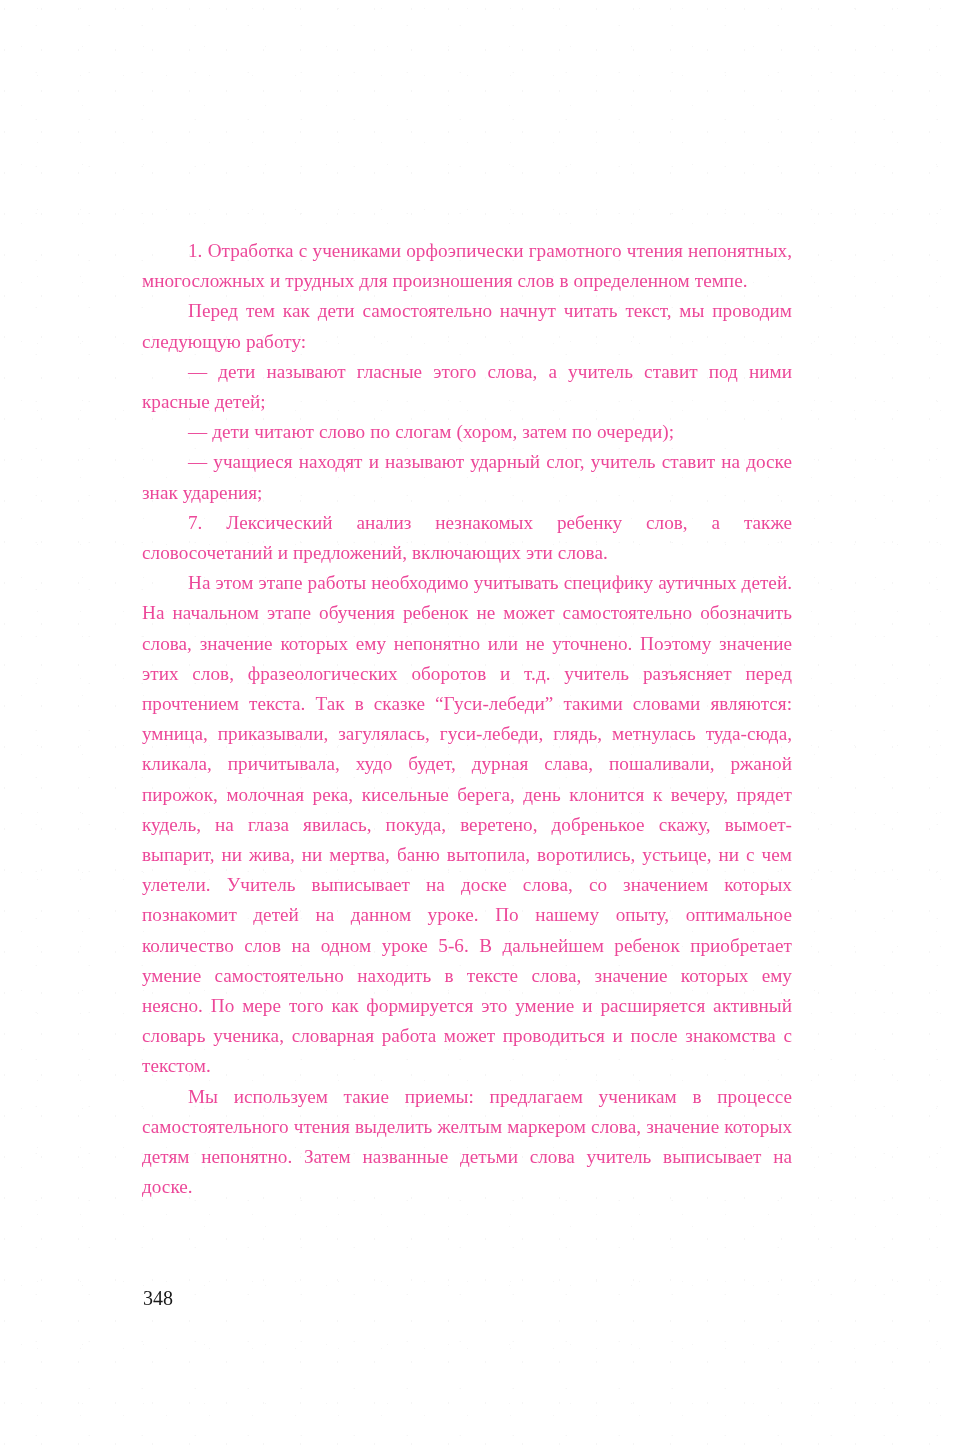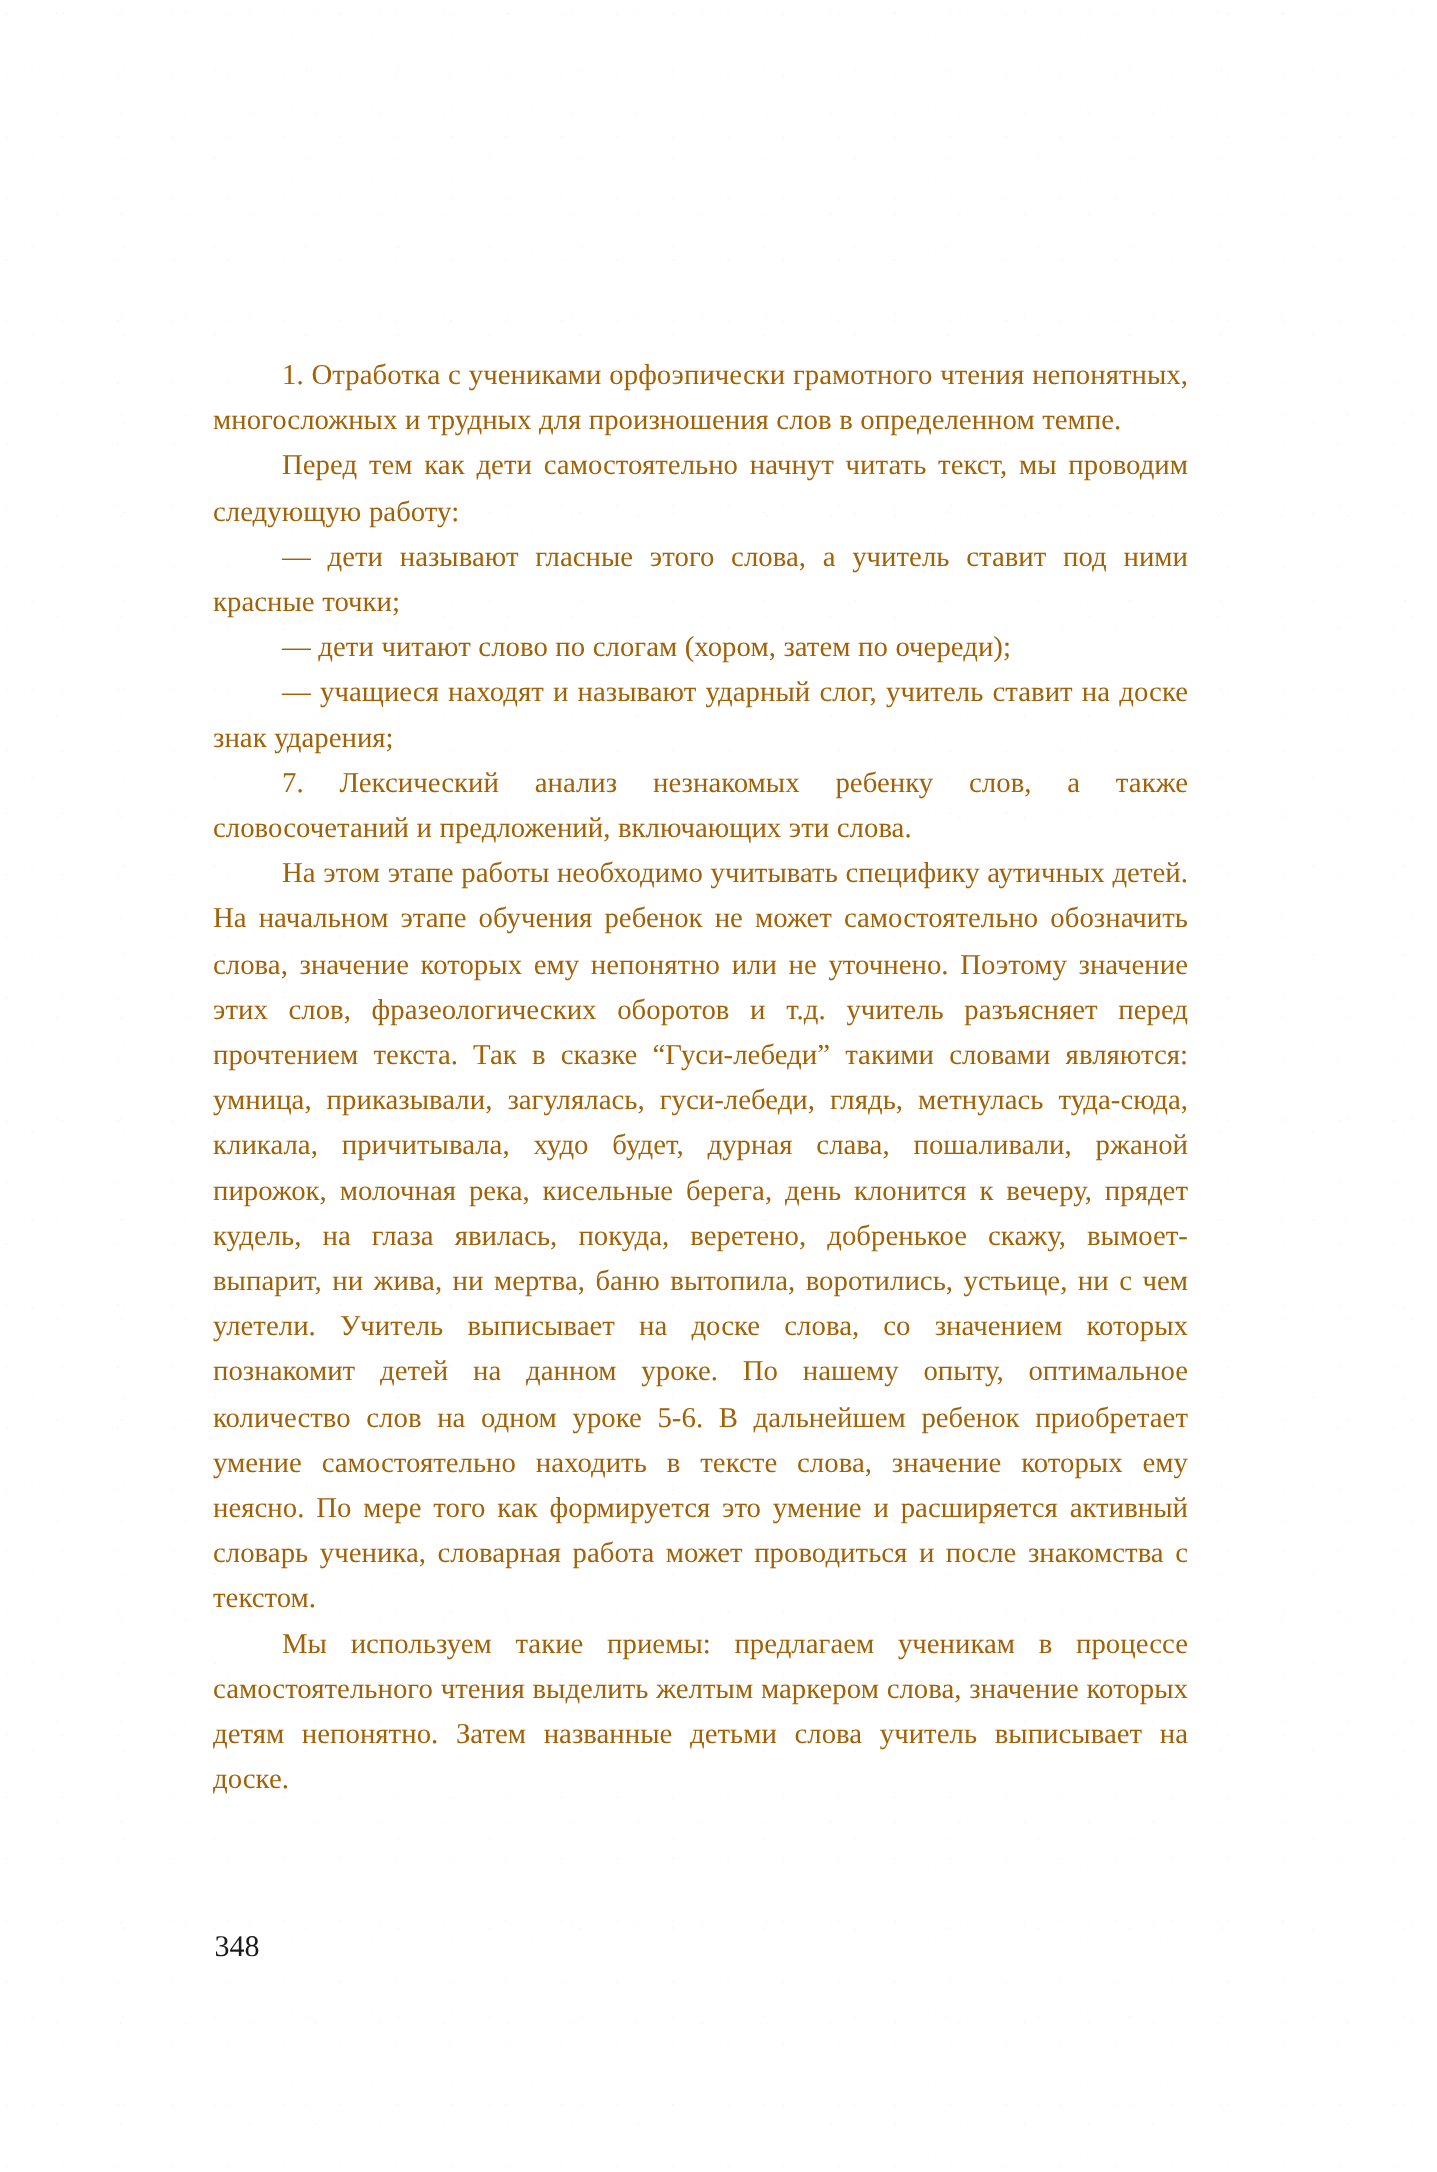--- a/index.html
+++ b/index.html
@@ -27,21 +27,21 @@
     width: 650px;
   }
 
   p.para {
     margin: 0;
     text-align: justify;
     text-justify: inter-word;
     font-size: 19.2px;
     line-height: 30.2px;
     text-indent: 46px;
-    color: #a16207;
+    color: #ec4899;
     
     -webkit-font-smoothing: antialiased;
     letter-spacing: 0.02px;
     word-spacing: 0.2px;
   }
 
   p.para.bullet {
     text-indent: 46px;
   }
 
@@ -75,21 +75,21 @@
 
 <div class="page">
 
   <div class="text-column">
 
     <p class="para">1. Отработка с учениками орфоэпически грамотного чтения непонятных, многосложных и трудных для произношения слов в определенном темпе.</p>
 
     <p class="para">Перед тем как дети самостоятельно начнут читать текст, мы проводим следующую работу:</p>
 
 
-    <p class="para bullet">— дети называют гласные этого слова, а учитель ставит под ними красные точки;</p>
+    <p class="para bullet">— дети называют гласные этого слова, а учитель ставит под ними красные детей;</p>
 
     <p class="para bullet">— дети читают слово по слогам (хором, затем по очереди);</p>
 
     <p class="para bullet">— учащиеся находят и называют ударный слог, учитель ставит на доске знак ударения;</p>
 
 
     <p class="para">7. Лексический анализ незнакомых ребенку слов, а также словосочетаний и предложений, включающих эти слова.</p>
 
     <p class="para">На этом этапе работы необходимо учитывать специфику аутичных детей. На начальном этапе обучения ребенок не может самостоятельно обозначить слова, значение которых ему непонятно или не уточнено. Поэтому значение этих слов, фразеологических оборотов и т.д. учитель разъясняет перед прочтением текста. Так в сказке “Гуси-лебеди” такими словами являются: умница, приказывали, загулялась, гуси-лебеди, глядь, метнулась туда-сюда, кликала, причитывала, худо будет, дурная слава, пошаливали, ржаной пирожок, молочная река, кисельные берега, день клонится к вечеру, прядет кудель, на глаза явилась, покуда, веретено, добренькое скажу, вымоет-выпарит, ни жива, ни мертва, баню вытопила, воротились, устьице, ни с чем улетели. Учитель выписывает на доске слова, со значением которых познакомит детей на данном уроке. По нашему опыту, оптимальное количество слов на одном уроке 5-6. В дальнейшем ребенок приобретает умение самостоятельно находить в тексте слова, значение которых ему неясно. По мере того как формируется это умение и расширяется активный словарь ученика, словарная работа может проводиться и после знакомства с текстом.</p>
 

